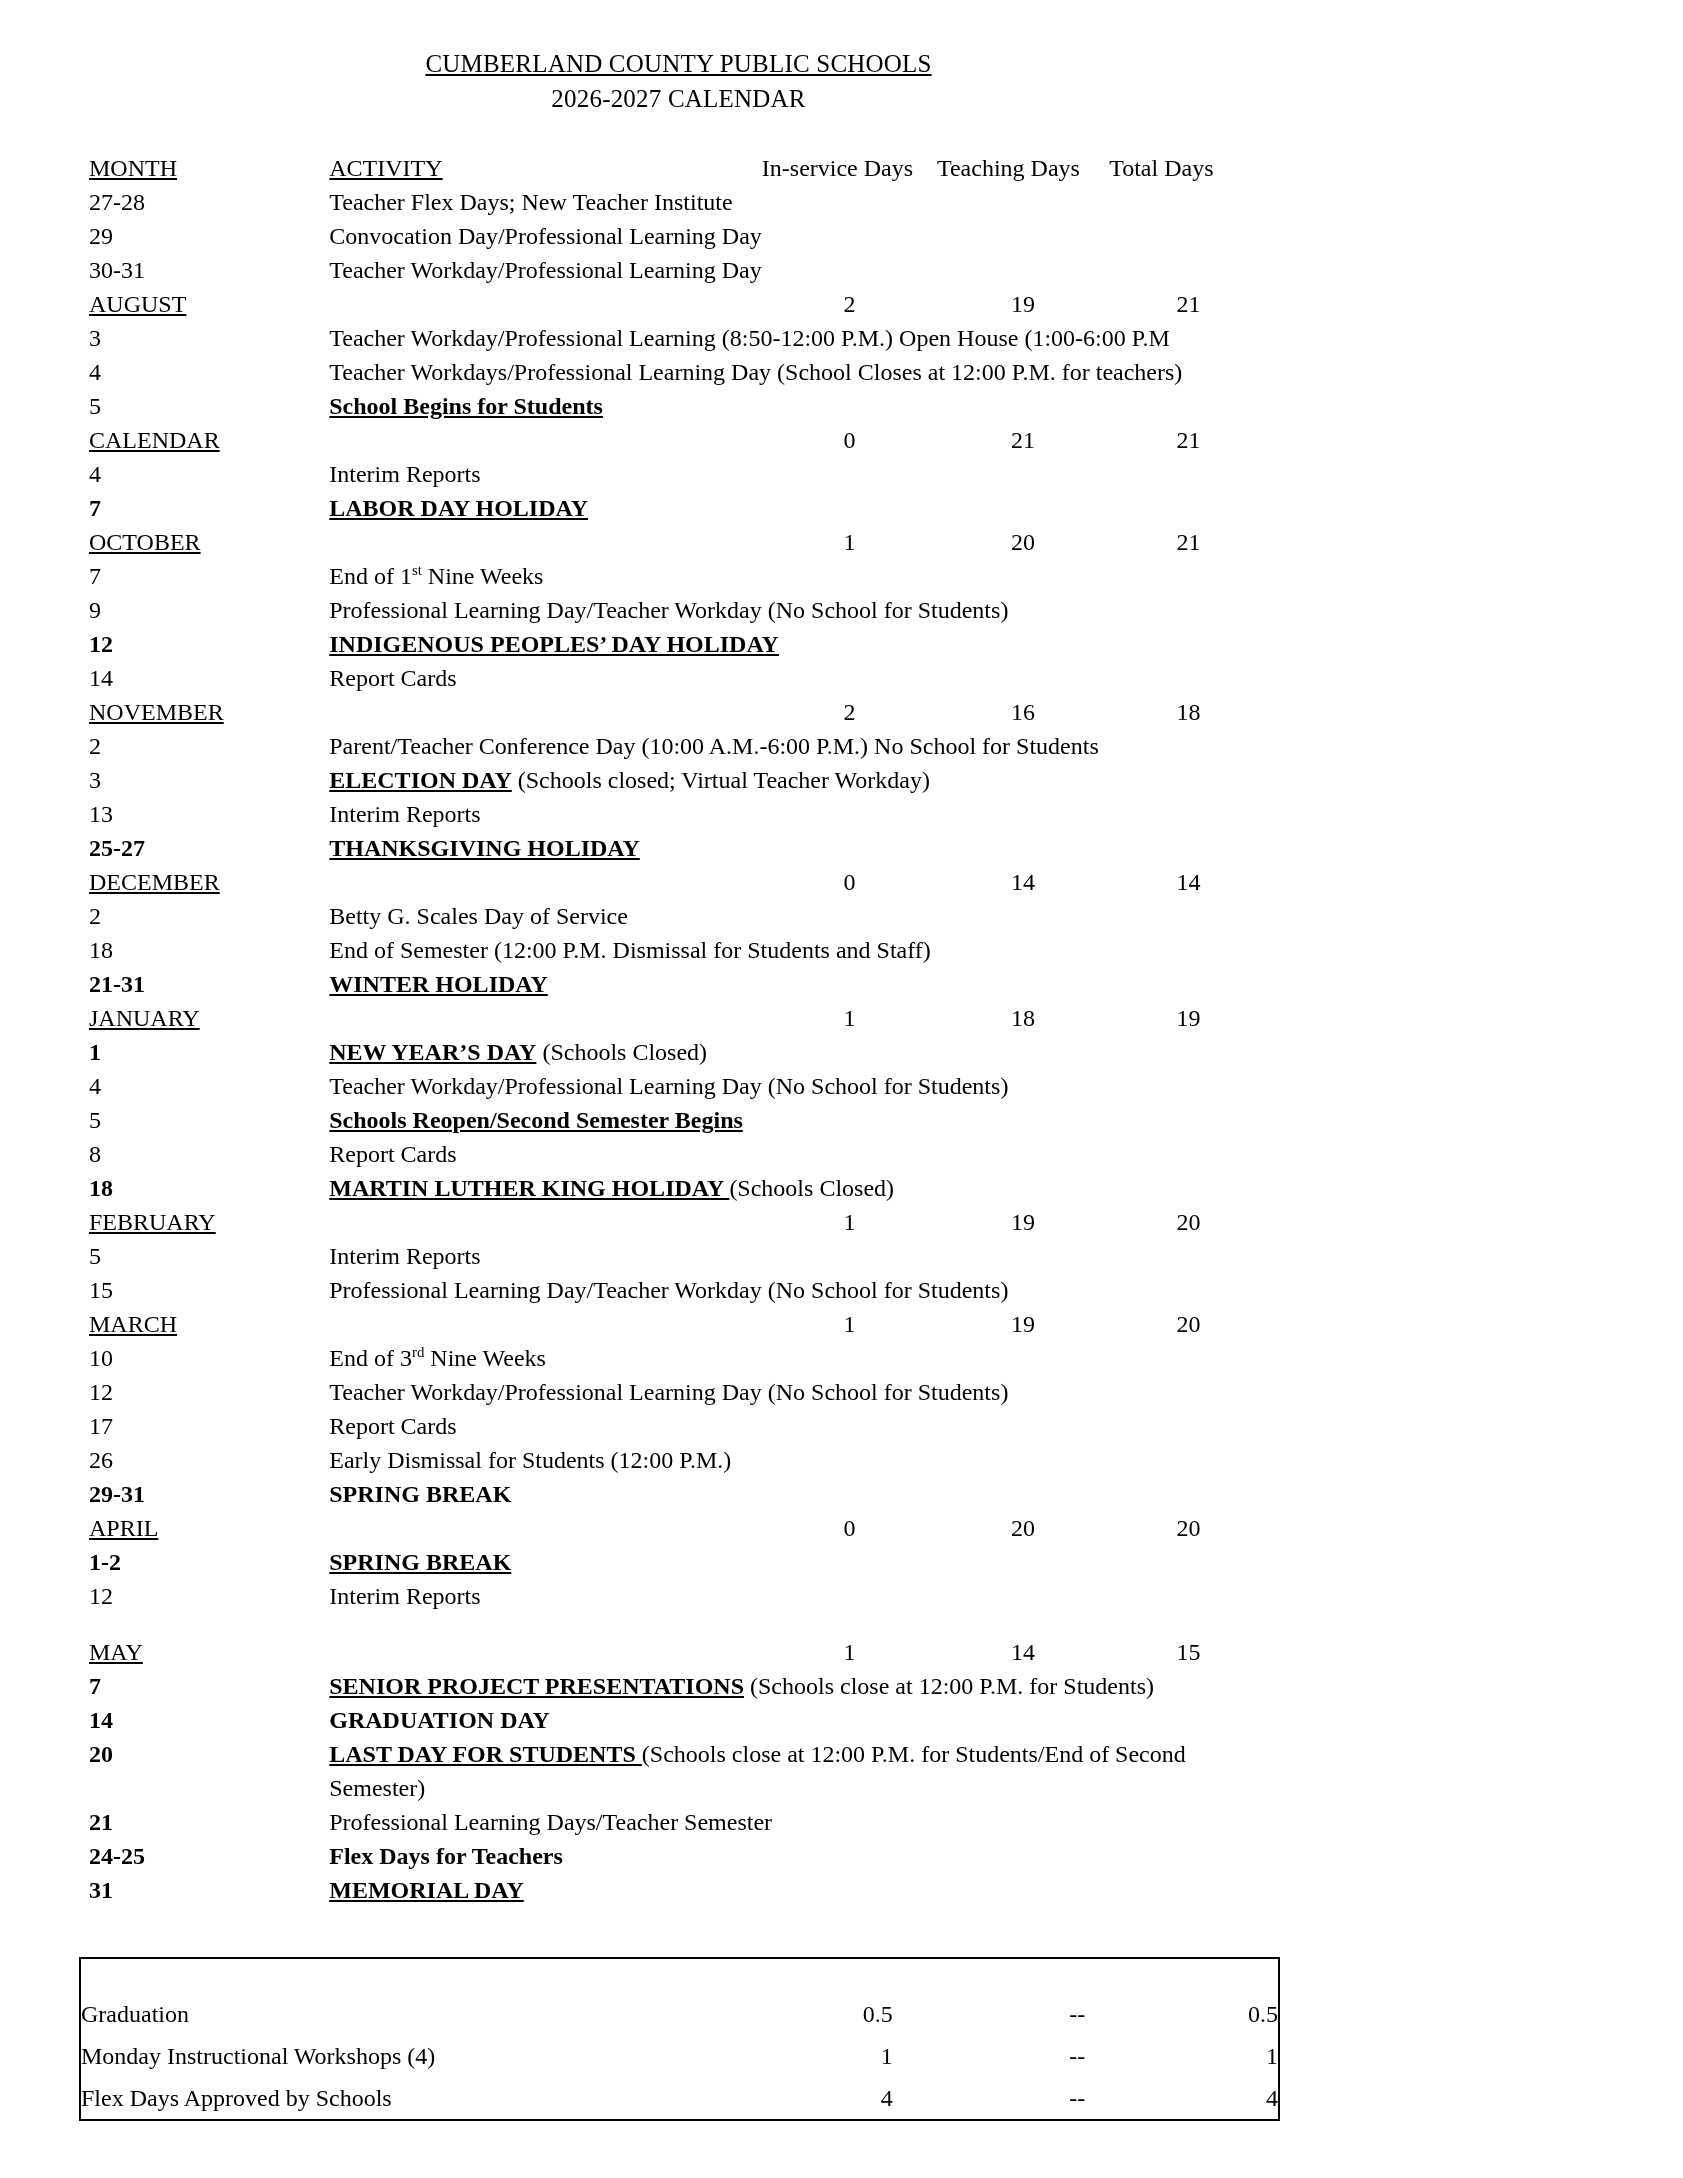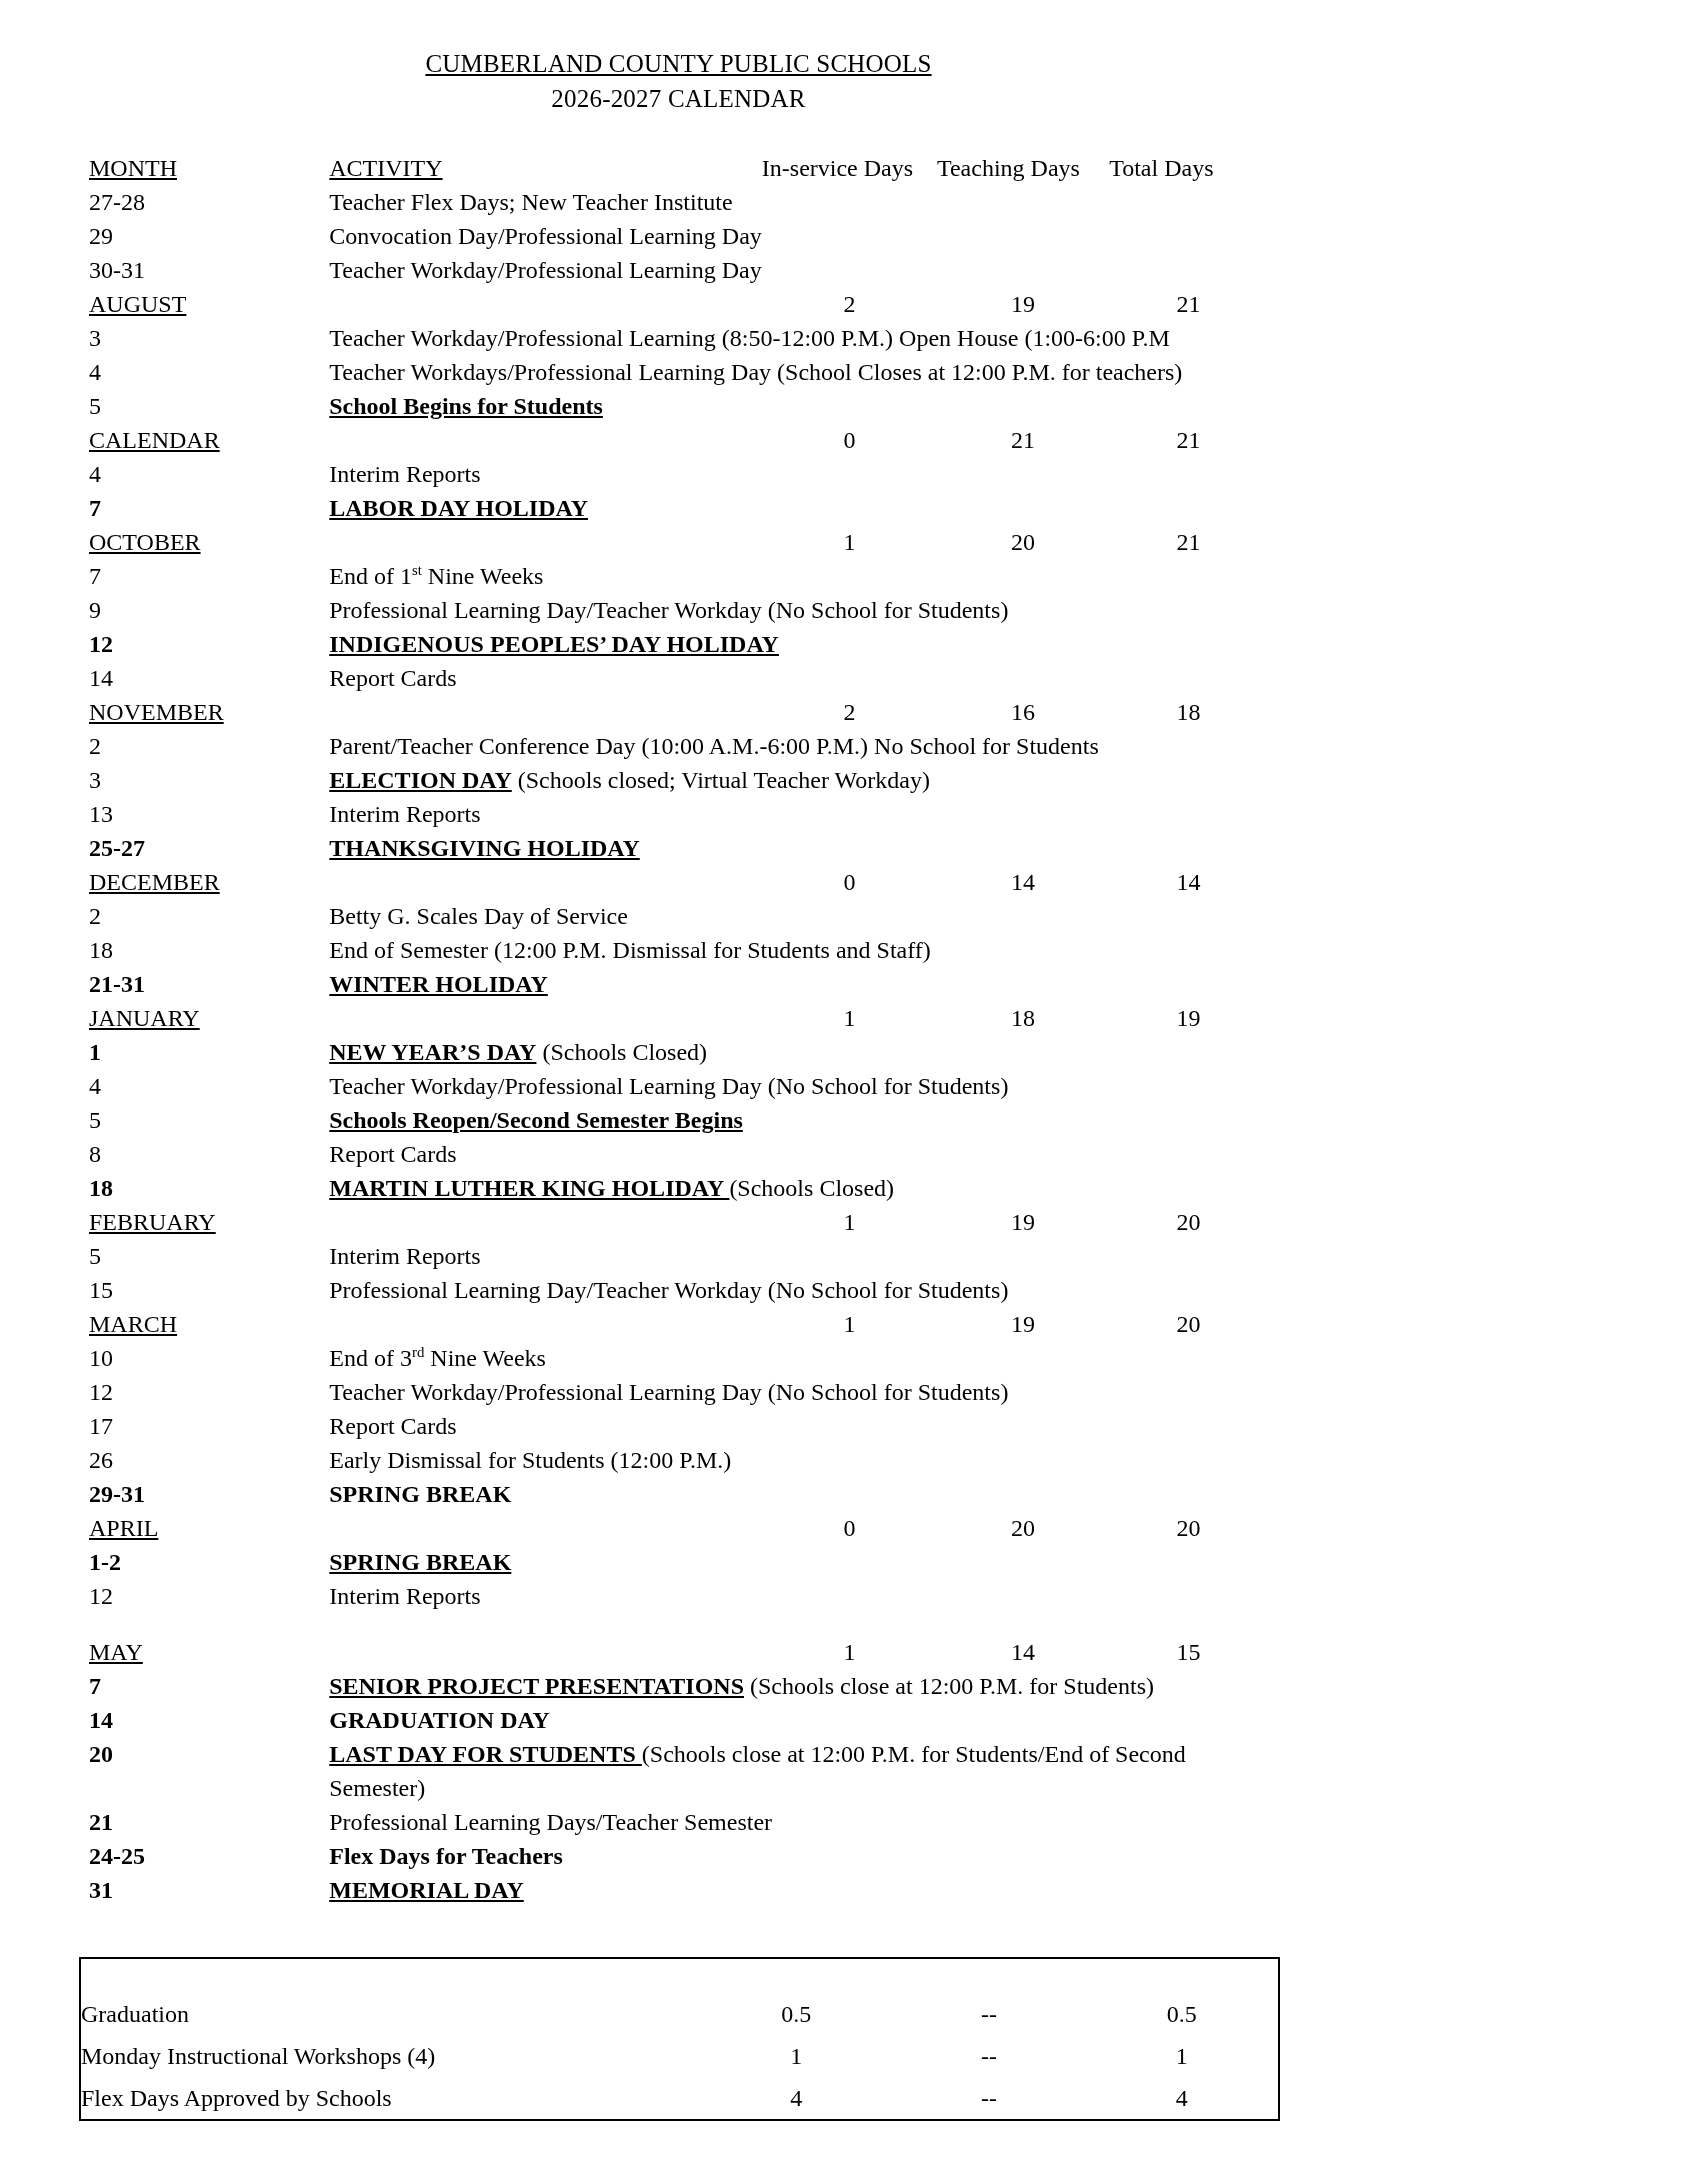--- a/index.html
+++ b/index.html
@@ -97,21 +97,21 @@
     border-collapse: collapse;
     font-size: 24px;
     margin-top: 34px;
   }
   .summary td {
     padding: 4px 0;
     line-height: 34px;
     vertical-align: top;
   }
   .sum-label { padding-left: 297px; width: 604px; }
-  .sum-a, .sum-b, .sum-c { width: 188px; text-align: center; }
+  .sum-a, .sum-b, .sum-c { width: 188px; text-align: right; }
 </style>
 </head>
 <body>
 
 <div class="page">
 
   <div class="title-block">
     <span class="title-line1">CUMBERLAND COUNTY PUBLIC SCHOOLS</span>
     <span class="title-line2">2026-2027 CALENDAR</span>
   </div>

